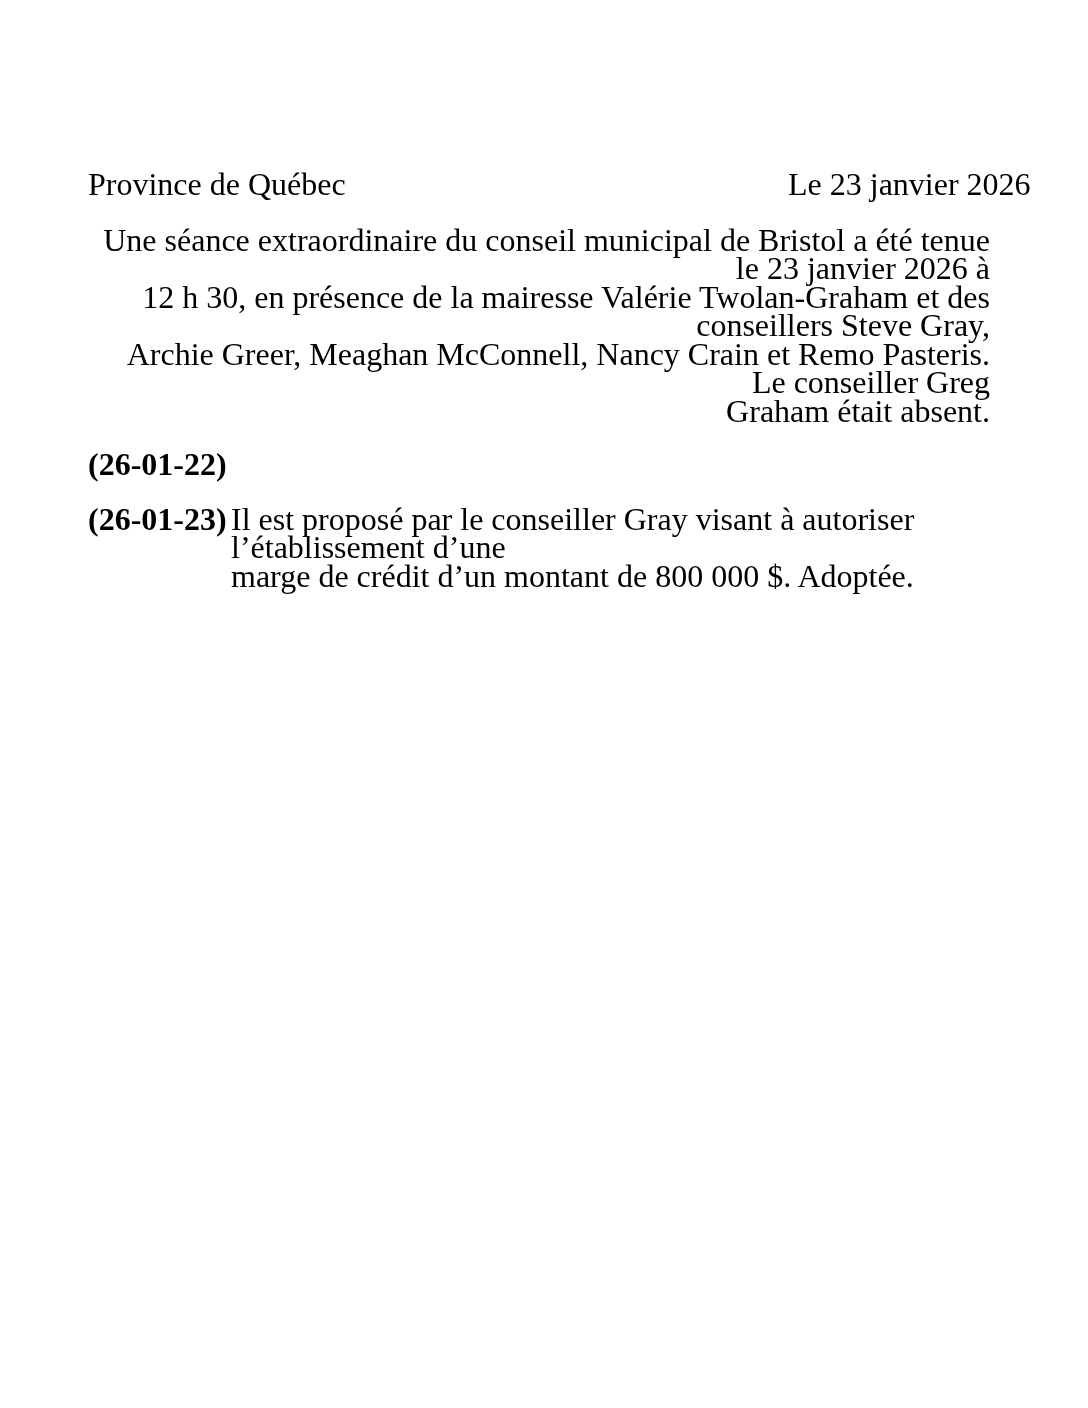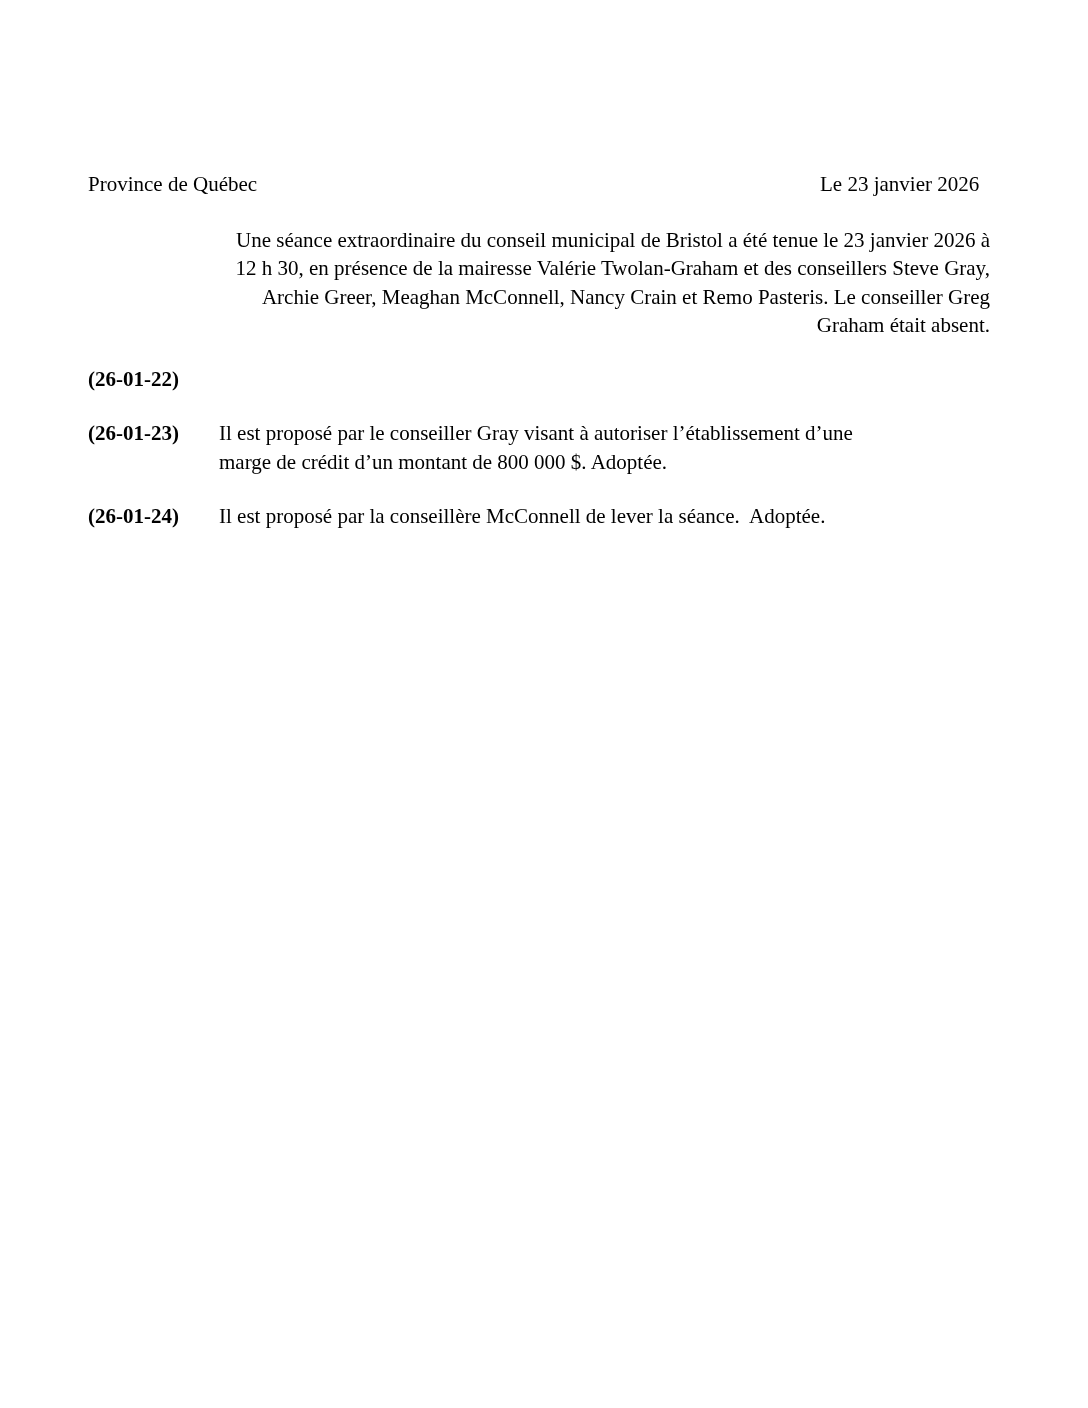--- a/index.html
+++ b/index.html
@@ -9,41 +9,42 @@
   }
   .page {
     position: relative;
     width: 1088px;
     height: 1408px;
     box-sizing: border-box;
     padding: 170px 98px 0 88px;
     background: #ffffff;
     color: #000000;
     font-family: "Liberation Serif", "DejaVu Serif", serif;
-    font-size: 21px;
+    font-size: 32px;
     line-height: 28.5px;
     overflow: hidden;
   }
   .header-row {
     position: relative;
     height: 28.5px;
     margin: 0 0 27px 0;
   }
   .h-left   { position: absolute; left: 0; top: 0; white-space: nowrap; }
   .h-center { position: absolute; left: 317px; top: 0; white-space: nowrap; }
-  .h-right  { position: absolute; left: 732px; top: 0; white-space: nowrap; }
+  .h-right  { position: absolute; left: 700px; top: 0; white-space: nowrap; }
   .para {
     margin: 0 0 25px 0;
     white-space: pre-wrap;
     text-align: right;
   }
   .res {
     display: flex;
     align-items: flex-start;
     margin: 0 0 26px 0;
+    gap: 12px;
   }
   .res-num {
     flex: 0 0 131px;
     width: 131px;
     font-weight: bold;
     white-space: nowrap;
   }
   .res-text {
     flex: 1 1 auto;
     white-space: pre-wrap;
@@ -67,18 +68,14 @@
   <div class="res">
     <span class="res-num">(26-01-22)</span>
   </div>
 
   <div class="res">
     <span class="res-num">(26-01-23)</span>
     <span class="res-text">Il est proposé par le conseiller Gray visant à autoriser l’établissement d’une
 marge de crédit d’un montant de 800 000 $. Adoptée.</span>
   </div>
 
-  <div class="res">
-    <span class="res-num">(26-01-24)</span>
-    <span class="res-text">Il est proposé par la conseillère McConnell de lever la séance.  Adoptée.</span>
-  </div>
 
 </div>
 
 </body></html>

